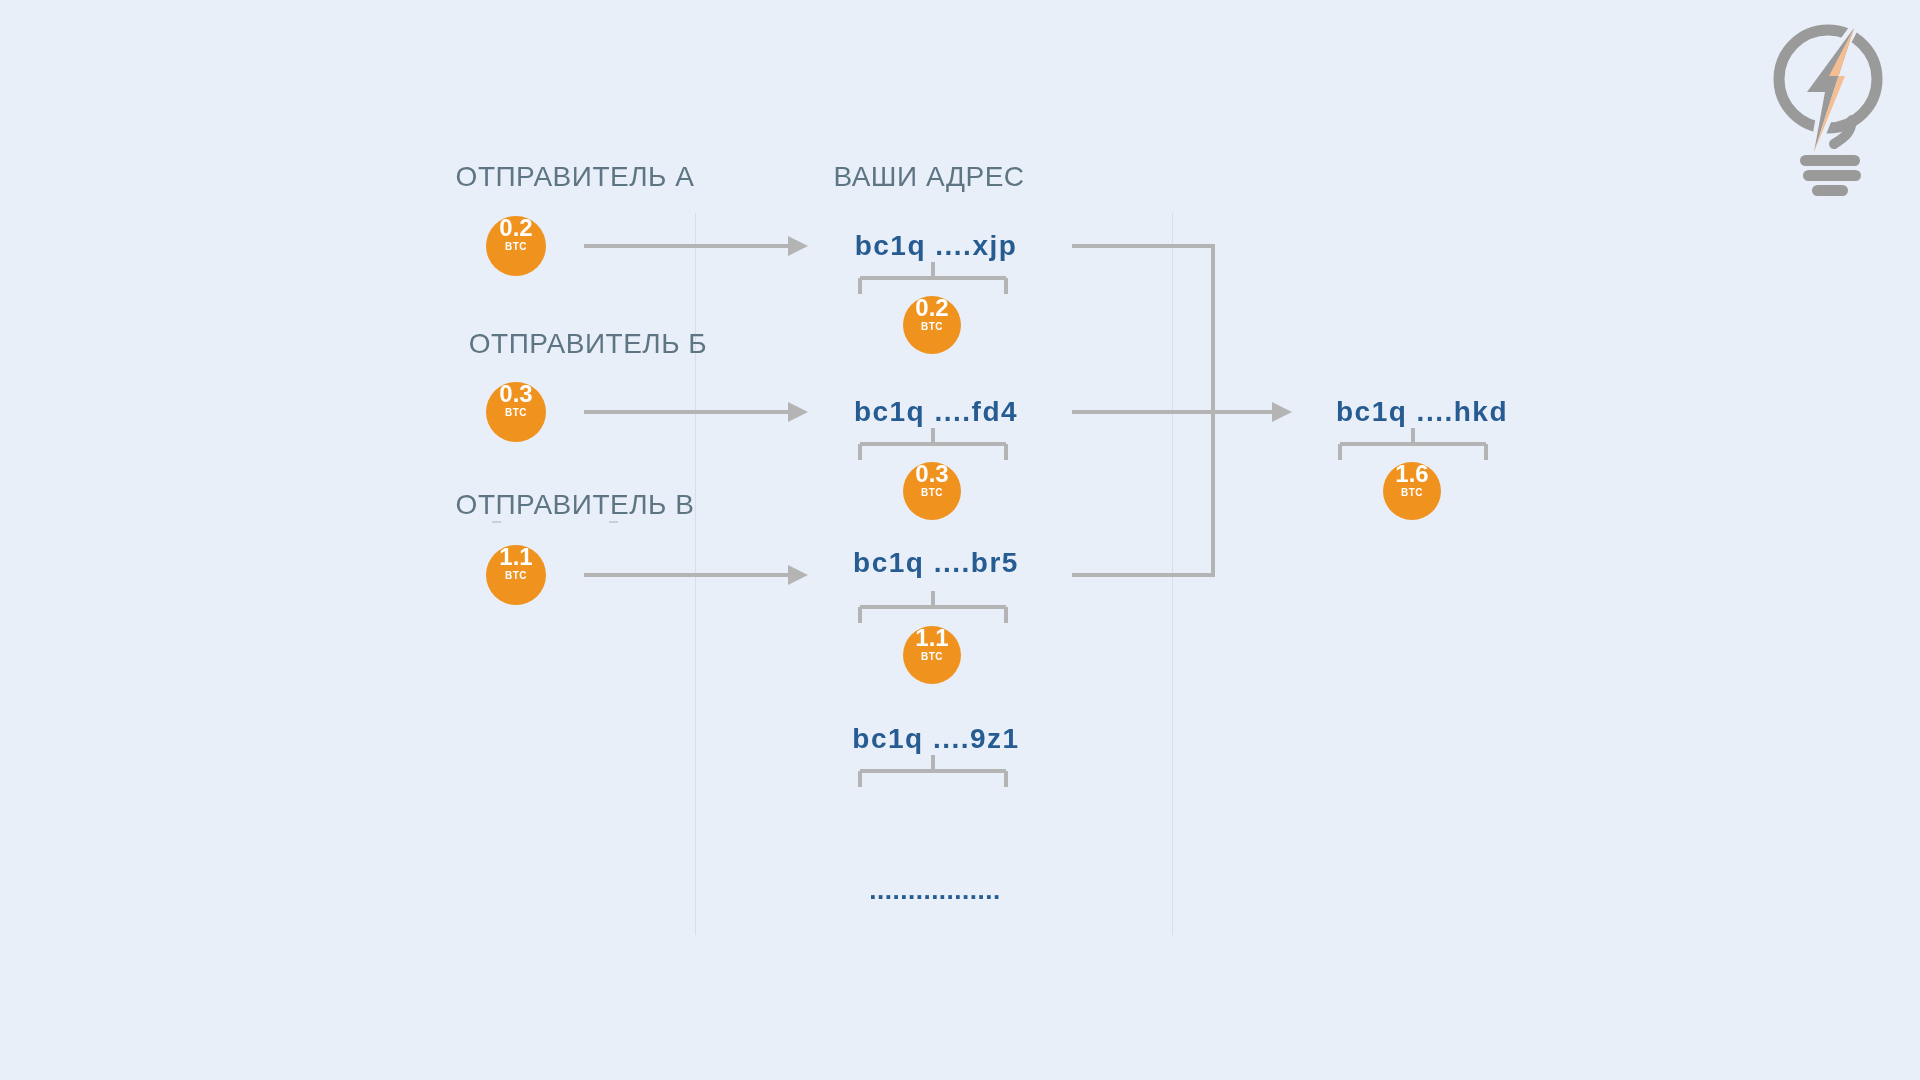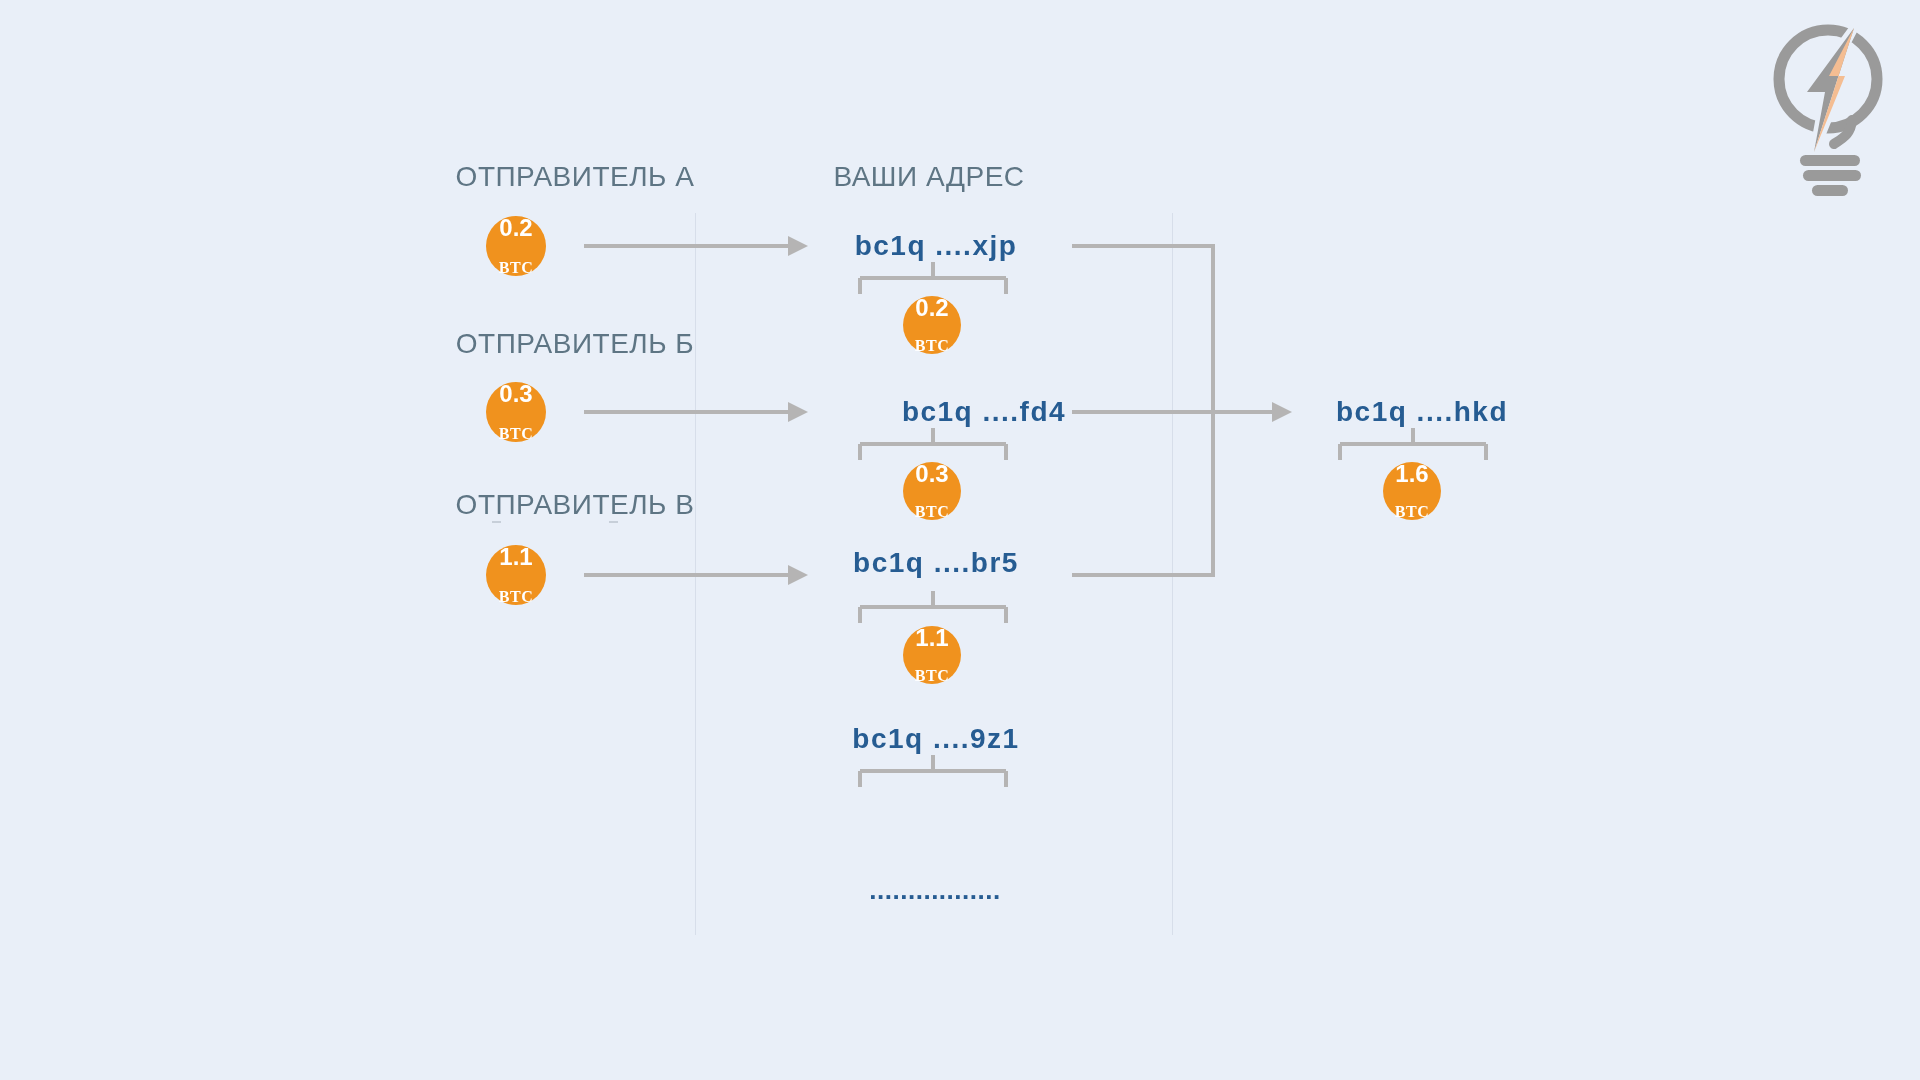--- a/index.html
+++ b/index.html
@@ -8,44 +8,44 @@
 
   .center{transform:translate(-50%,-50%);}
   .abs{position:absolute;}
 
   .col-sep{position:absolute;width:1px;background:#d7deea;}
 
   .hdr{position:absolute;font-size:28px;letter-spacing:0.5px;color:#5e7584;white-space:nowrap;}
   .addr{position:absolute;font-size:28px;font-weight:bold;letter-spacing:1.5px;color:#265c92;white-space:nowrap;}
 
   .coin{position:absolute;width:60px;height:60px;border-radius:50%;background:#f0921e;
-        color:#ffffff;display:flex;flex-direction:column;align-items:center;justify-content:space-between;
+        color:#ffffff;display:flex;flex-direction:column;align-items:center;justify-content:flex-start;
         line-height:1;font-weight:bold;}
   .coin .coin-val{font-size:24px;}
-  .coin .coin-unit{font-size:16px;margin-top:18px;letter-spacing:0.5px;font-family:Liberation Serif, serif;}
+  .coin .coin-unit{font-size:10px;margin-top:2px;letter-spacing:0.5px;}
 
   .arrow-line{position:absolute;height:4px;background:#b5b4b4;}
   .arrow-head{position:absolute;width:0;height:0;border-left:20px solid #b5b4b4;
               border-top:10px solid transparent;border-bottom:10px solid transparent;}
 
   .bracket{position:absolute;}
   .dash{position:absolute;width:9px;height:2px;background:#c7cfd9;}
 
   .dots{position:absolute;font-size:26px;font-weight:bold;letter-spacing:0.5px;color:#265c92;white-space:nowrap;}
 </style>
 </head>
 <body>
 
 <div id="canvas">
 
   <div class="col-sep" style="left:695px;top:213px;height:722px;"></div>
   <div class="col-sep" style="left:1172px;top:213px;height:722px;"></div>
 
   <div class="hdr center" style="left:575px;top:177px;">ОТПРАВИТЕЛЬ А</div>
-  <div class="hdr center" style="left:575px;top:344px;">ОТПРАВИТЕЛЬ Б</div>
+  <div class="hdr center" style="left:588px;top:344px;">ОТПРАВИТЕЛЬ Б</div>
   <div class="hdr center" style="left:575px;top:505px;">ОТПРАВИТЕЛЬ В</div>
 
   <div class="dash" style="left:492px;top:521px;"></div>
   <div class="dash" style="left:609px;top:521px;"></div>
 
   <div class="coin" style="left:486px;top:216px;">
     <span class="coin-val">0.2</span>
     <span class="coin-unit">BTC</span>
   </div>
   <div class="coin" style="left:486px;top:382px;">
@@ -60,21 +60,21 @@
   <div class="arrow-line" style="left:584px;top:244px;width:204px;"></div>
   <div class="arrow-head" style="left:788px;top:236px;"></div>
   <div class="arrow-line" style="left:584px;top:410px;width:204px;"></div>
   <div class="arrow-head" style="left:788px;top:402px;"></div>
   <div class="arrow-line" style="left:584px;top:573px;width:204px;"></div>
   <div class="arrow-head" style="left:788px;top:565px;"></div>
 
   <div class="hdr center" style="left:929px;top:177px;">ВАШИ АДРЕС</div>
 
   <div class="addr center" style="left:936px;top:246px;text-align:center;">bc1q ....xjp</div>
-  <div class="addr center" style="left:936px;top:412px;margin-left:48px;">bc1q ....fd4</div>
+  <div class="addr center" style="left:936px;top:412px;">bc1q ....fd4</div>
   <div class="addr center" style="left:936px;top:563px;">bc1q ....br5</div>
   <div class="addr center" style="left:936px;top:739px;">bc1q ....9z1</div>
 
   <svg class="bracket" style="left:858px;top:262px;" width="150" height="34" viewBox="0 0 150 34">
     <path d="M75,0 V16 M2,16 H148 M2,16 V32 M148,16 V32" stroke="#b5b4b4" stroke-width="4" fill="none"></path>
   </svg>
   <svg class="bracket" style="left:858px;top:428px;" width="150" height="34" viewBox="0 0 150 34">
     <path d="M75,0 V16 M2,16 H148 M2,16 V32 M148,16 V32" stroke="#b5b4b4" stroke-width="4" fill="none"></path>
   </svg>
   <svg class="bracket" style="left:858px;top:591px;" width="150" height="34" viewBox="0 0 150 34">

